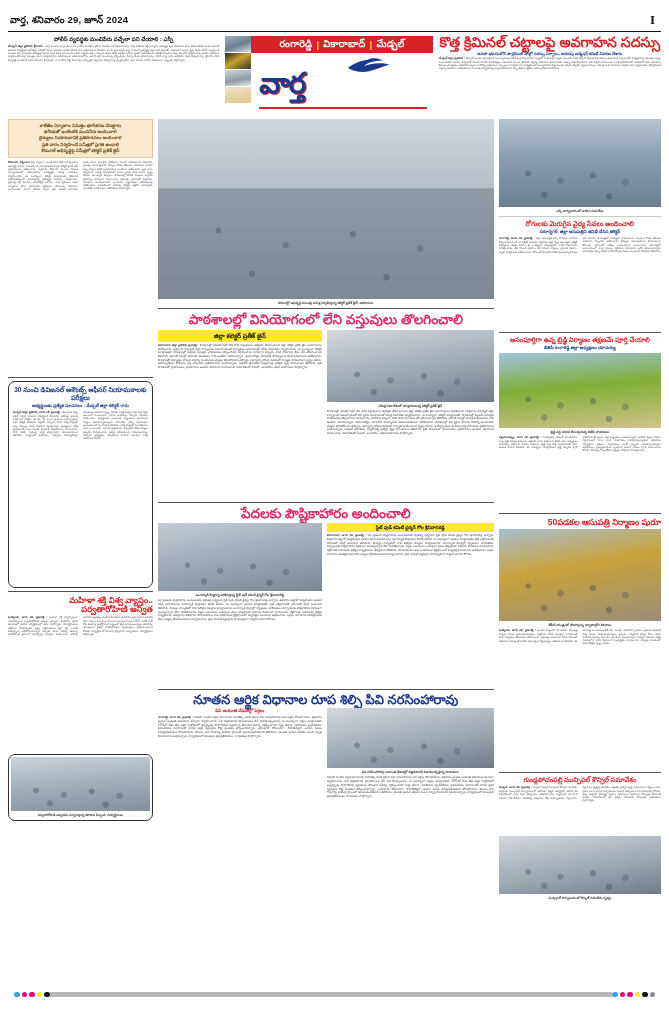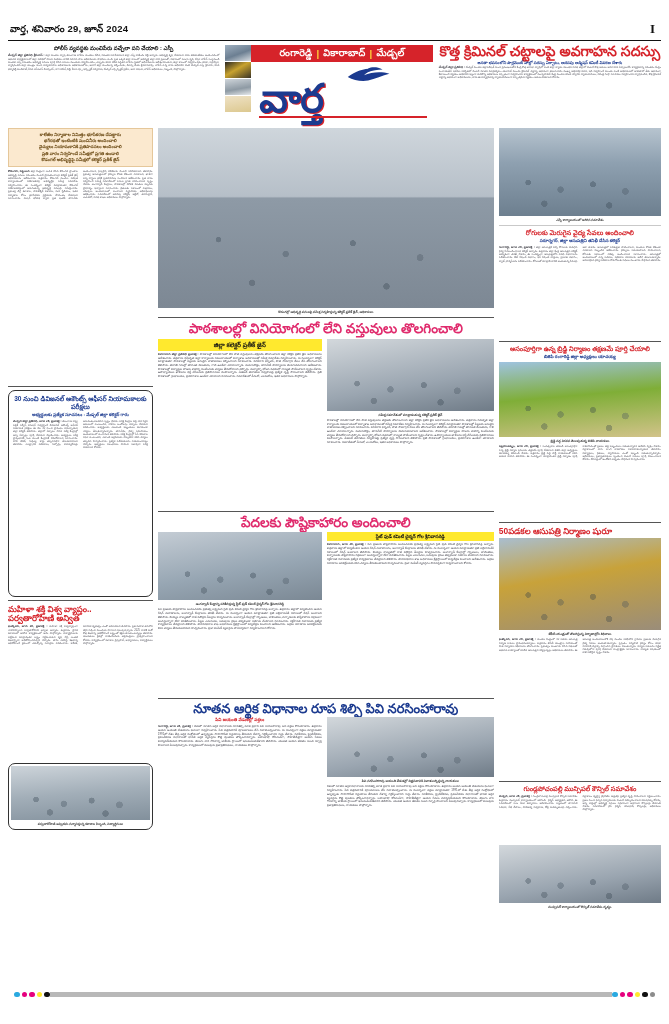--- a/index.html
+++ b/index.html
@@ -1,18 +1,18 @@
 <!DOCTYPE html>
 <html><head>
 <meta charset="utf-8">
 <style>
   html,body{margin:0;padding:0;background:#ffffff;}
   body{width:669px;height:1024px;overflow:hidden;font-family:"Liberation Sans",sans-serif;color:#1a1a1a;}
 
-  .page{position:relative;width:669px;height:1024px;background:#fff;box-sizing:border-box;padding:12px 8px;}
+  .page{position:relative;width:669px;height:1024px;background:#fff;box-sizing:border-box;padding:3px 8px;}
 
   
   .tiny{font-size:2.6px;line-height:3.3px;color:#5d5d66;text-align:justify;}
   .tiny2{font-size:2.9px;line-height:3.7px;color:#53535c;text-align:justify;}
   .byline{font-size:3px;line-height:3.8px;color:#3a3a42;font-weight:bold;}
   .cap{font-size:3.2px;line-height:4.2px;color:#444;text-align:center;font-weight:bold;}
 
   
   .topbar{display:flex;align-items:flex-end;justify-content:space-between;
     border-bottom:1.4px solid #111;padding:9px 2px 3px 2px;}
@@ -33,21 +33,21 @@
   .riband .sep{color:#ffd83a;font-weight:bold;}
 
   .mh-photos{position:absolute;left:0;top:0;width:26px;}
   .mh-ph{height:16px;margin-bottom:1px;background:#b9c0c7;}
   .mh-ph.p1{background:linear-gradient(160deg,#9fb0c0,#6c7f92 55%,#d8dde1);}
   .mh-ph.p2{background:linear-gradient(150deg,#2a2722,#c8a22e 45%,#3a3426);}
   .mh-ph.p3{background:linear-gradient(170deg,#cfd5da,#8e9aa4 60%,#e7eaec);}
   .mh-ph.p4{background:linear-gradient(170deg,#efe2c6,#dcc88f);}
 
   .logo-wrap{position:relative;height:62px;margin-top:2px;}
-  .logo-text{position:absolute;left:34px;top:12px;font-size:40px;font-weight:bold;
+  .logo-text{position:absolute;left:34px;top:12px;font-size:29px;font-weight:bold;
      color:#1b3a8f;letter-spacing:-1px;font-family:"Liberation Sans",sans-serif;
      text-shadow:1.2px 1.2px 0 #d6232a;}
   .bird{position:absolute;left:118px;top:2px;width:52px;height:17px;}
   .logo-rule{position:absolute;left:34px;top:52px;width:168px;height:2.4px;background:#d6232a;}
 
   .mh-head-r{font-size:14px;font-weight:bold;color:#d6232a;text-align:center;line-height:13px;}
   .mh-sub-r{font-size:4px;font-weight:bold;color:#1b3a8f;text-align:center;line-height:5px;margin:2px 0 1px;}
 
   
   .banner{display:flex;align-items:center;gap:4px;border-top:0.8px solid #bbb;margin-top:3px;}
@@ -81,21 +81,21 @@
                      radial-gradient(circle at 28% 86%,#37444f 3px,transparent 3.4px),
                      radial-gradient(circle at 68% 88%,#303e49 3px,transparent 3.4px);}
 
   
   .h-red{color:#d6232a;font-weight:bold;}
   .h-pink{color:#e02b6d;font-weight:bold;}
   .h-blue{color:#1b3a8f;font-weight:bold;}
 
   .h2c{font-size:13.5px;line-height:15.5px;text-align:center;margin:1px 0 2px;}
   .h2cs{font-size:13px;line-height:13px;text-align:center;margin:1px 0 2px;}
-  .h3c{font-size:8.4px;line-height:10px;text-align:left;margin:1px 0 1.5px;}
+  .h3c{font-size:8.4px;line-height:10px;text-align:right;margin:1px 0 1.5px;}
   .h4c{font-size:6.6px;line-height:8px;text-align:center;margin:1px 0 1px;}
 
   .yellowbar{background:#ffe92e;color:#111;font-size:6.2px;font-weight:bold;
      text-align:center;padding:2px 3px;line-height:8px;}
   .yellowbar.sm{font-size:4.6px;line-height:6px;padding:1.5px 2px;}
 
   .orangebox{background:#fbe9cf;border:0.7px solid #e5c79a;padding:3px 4px;}
   .orangebox .ln{font-size:4.4px;line-height:6.2px;color:#6b4a14;text-align:center;font-weight:bold;}
 
   .roundbox{border:0.9px solid #333;border-radius:7px;padding:3px 4px;}

